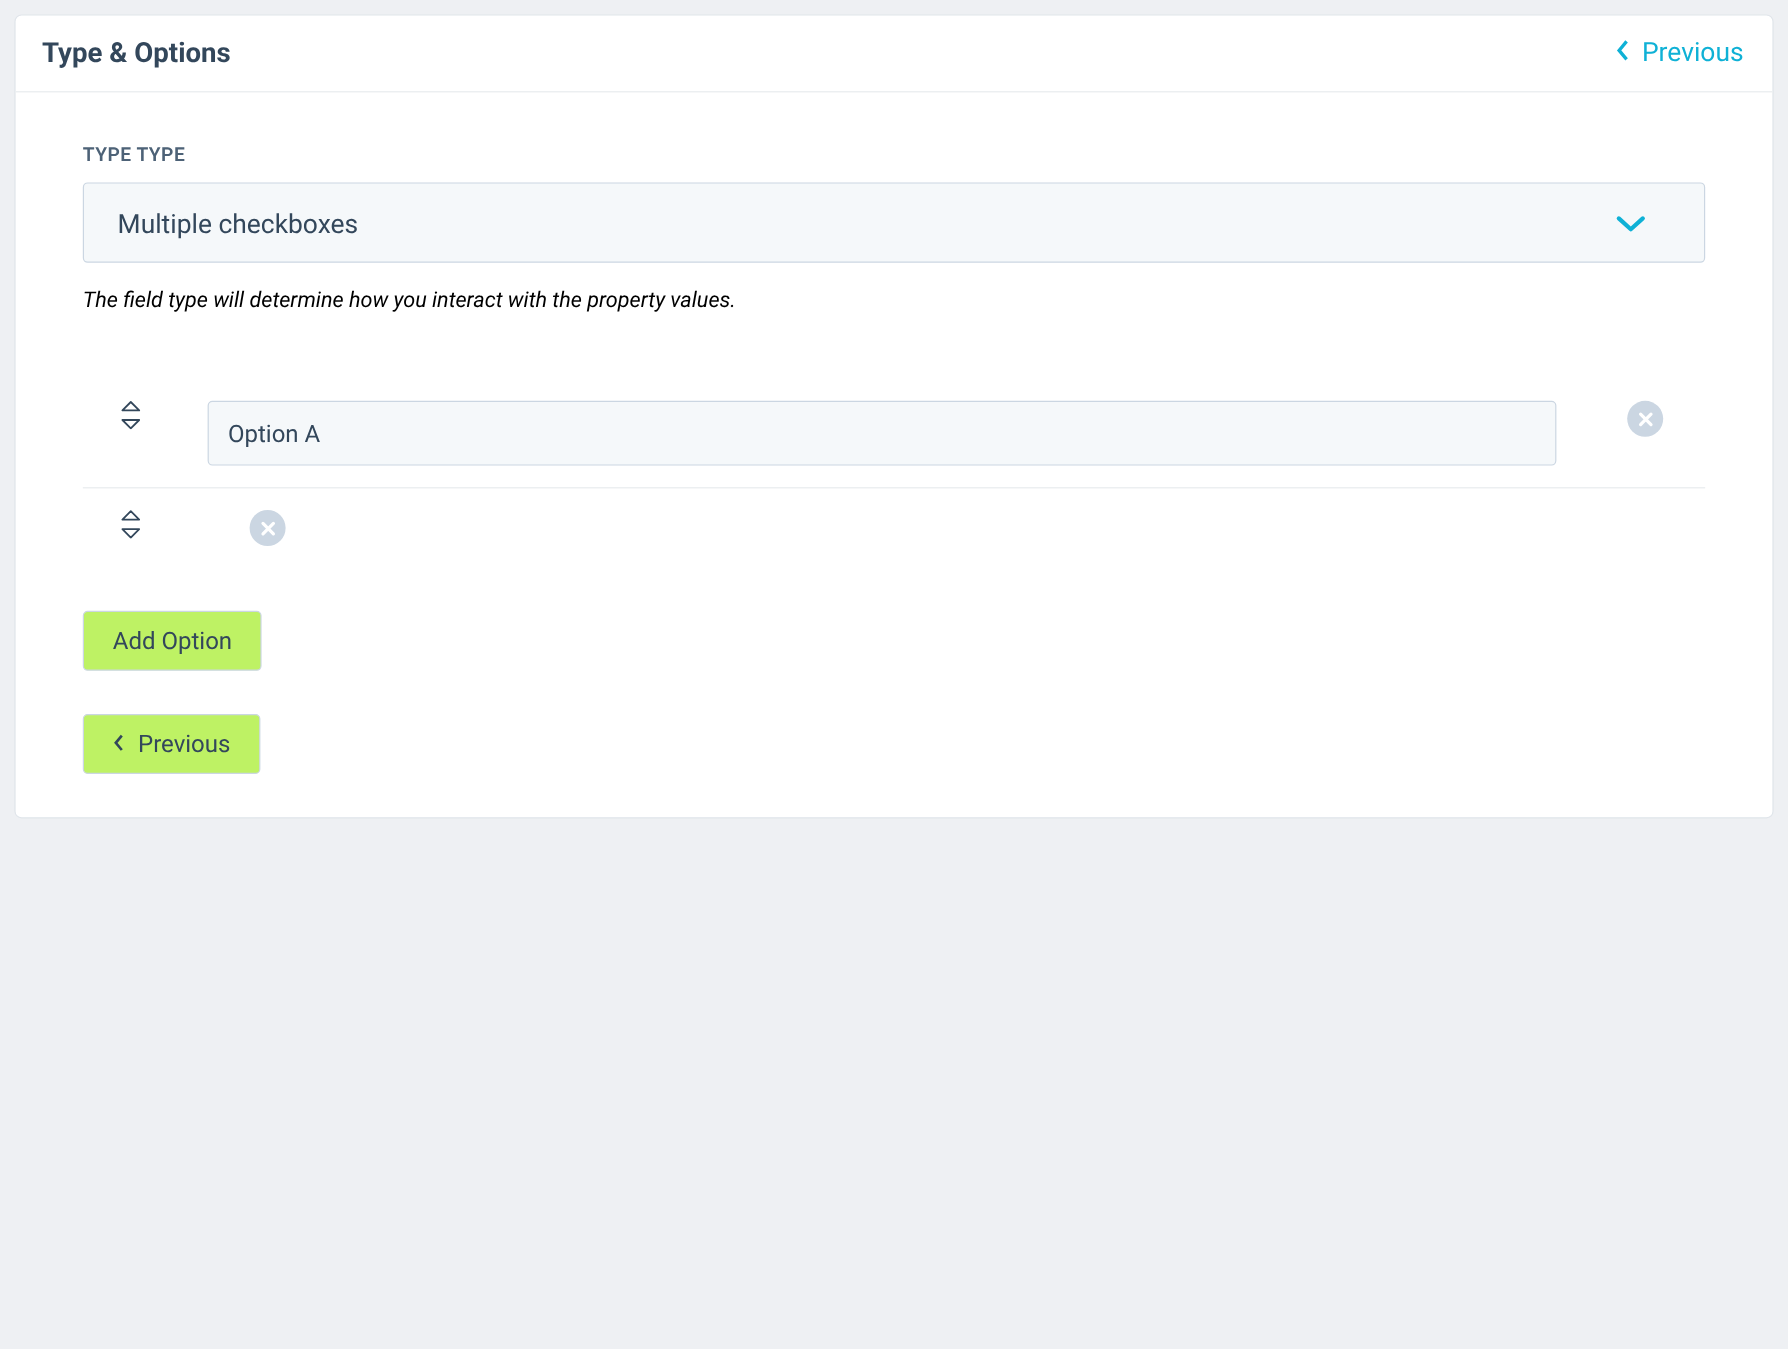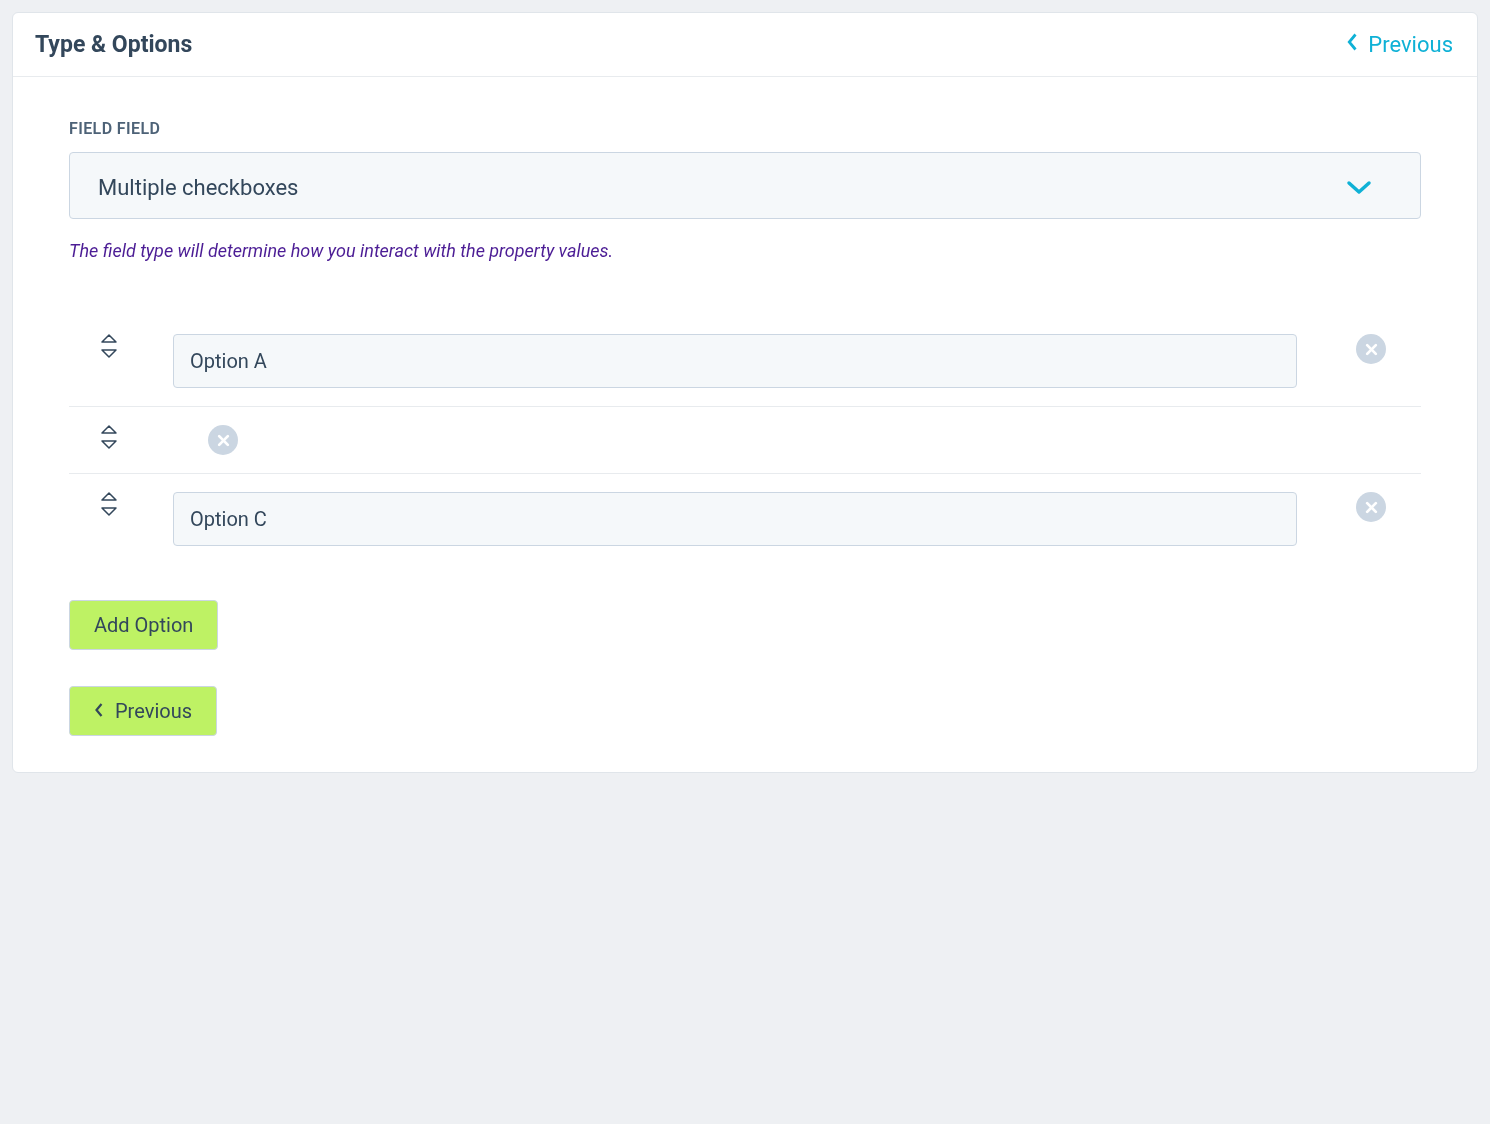--- a/index.html
+++ b/index.html
@@ -69,21 +69,21 @@
       cursor: pointer;
       display: flex;
       align-items: center;
       justify-content: space-between;
     }
     .select-box .chevron {
       color: #0fb1d6;
     }
     .help-text {
       font-style: italic;
-      color: #4c1d95;
+      color: #000000;
       font-size: 18px;
       margin-top: 18px;
       line-height: 1.5;
     }
     .options-section {
       margin-top: 52px;
     }
     .option-row {
       display: flex;
       align-items: flex-start;
@@ -163,21 +163,21 @@
         <svg viewBox="0 0 10 16" fill="none" stroke="currentColor" stroke-width="2.2">
           <polyline points="7,2 2,8 7,14"></polyline>
         </svg>
       </span>
       <span>Previous</span>
     </div>
   </div>
 
   <div class="card-body">
 
-    <div class="section-label">FIELD FIELD</div>
+    <div class="section-label">TYPE TYPE</div>
     <div class="select-wrap">
       <div class="select-box">
         <span>Multiple checkboxes</span>
         <span class="chevron">
           <svg width="26" height="16" viewBox="0 0 26 16" fill="none" stroke="currentColor" stroke-width="3.5" stroke-linecap="round" stroke-linejoin="round">
             <polyline points="3,4 13,13 23,4"></polyline>
           </svg>
         </span>
       </div>
     </div>
@@ -219,39 +219,20 @@
           <div class="remove-btn">
             <div class="remove-circle">
               <svg width="13" height="13" viewBox="0 0 12 12" stroke="currentColor" stroke-width="2.5" stroke-linecap="round">
                 <line x1="2" y1="2" x2="10" y2="10"></line>
                 <line x1="10" y1="2" x2="2" y2="10"></line>
               </svg>
             </div>
           </div>
         </div>
 
-        <div class="option-row">
-          <div class="drag-handle">
-            <span>
-              <svg width="20" height="24" viewBox="0 0 20 24" fill="currentColor">
-                <polygon points="10,1 3,8 17,8" stroke="currentColor" stroke-width="1.5" fill="none" stroke-linejoin="round"></polygon>
-                <polygon points="10,23 3,16 17,16" stroke="currentColor" stroke-width="1.5" fill="none" stroke-linejoin="round"></polygon>
-              </svg>
-            </span>
-          </div>
-          <input type="text" class="option-input" value="Option C" style="">
-          <div class="remove-btn">
-            <div class="remove-circle">
-              <svg width="13" height="13" viewBox="0 0 12 12" stroke="currentColor" stroke-width="2.5" stroke-linecap="round">
-                <line x1="2" y1="2" x2="10" y2="10"></line>
-                <line x1="10" y1="2" x2="2" y2="10"></line>
-              </svg>
-            </div>
-          </div>
-        </div>
 
       </div>
 
       <div class="add-option-wrap">
         <button class="btn">
           <span>Add Option</span>
         </button>
       </div>
 
       <div class="footer-btn-wrap">

